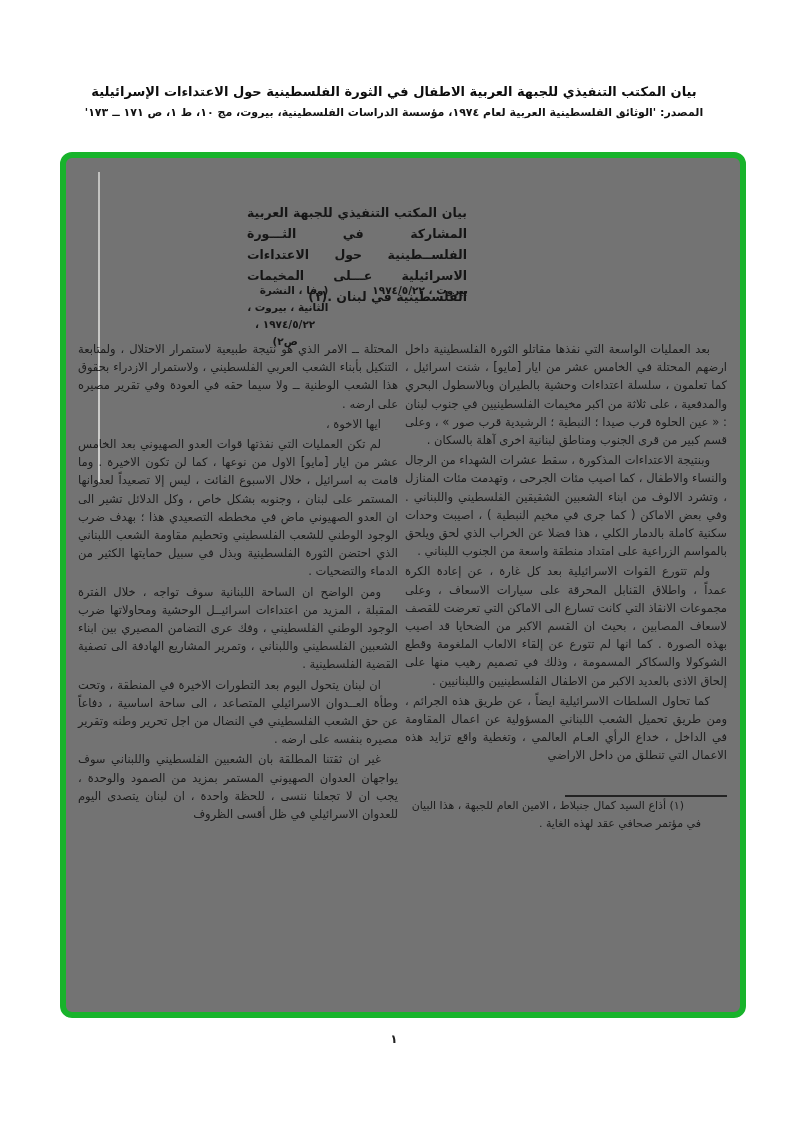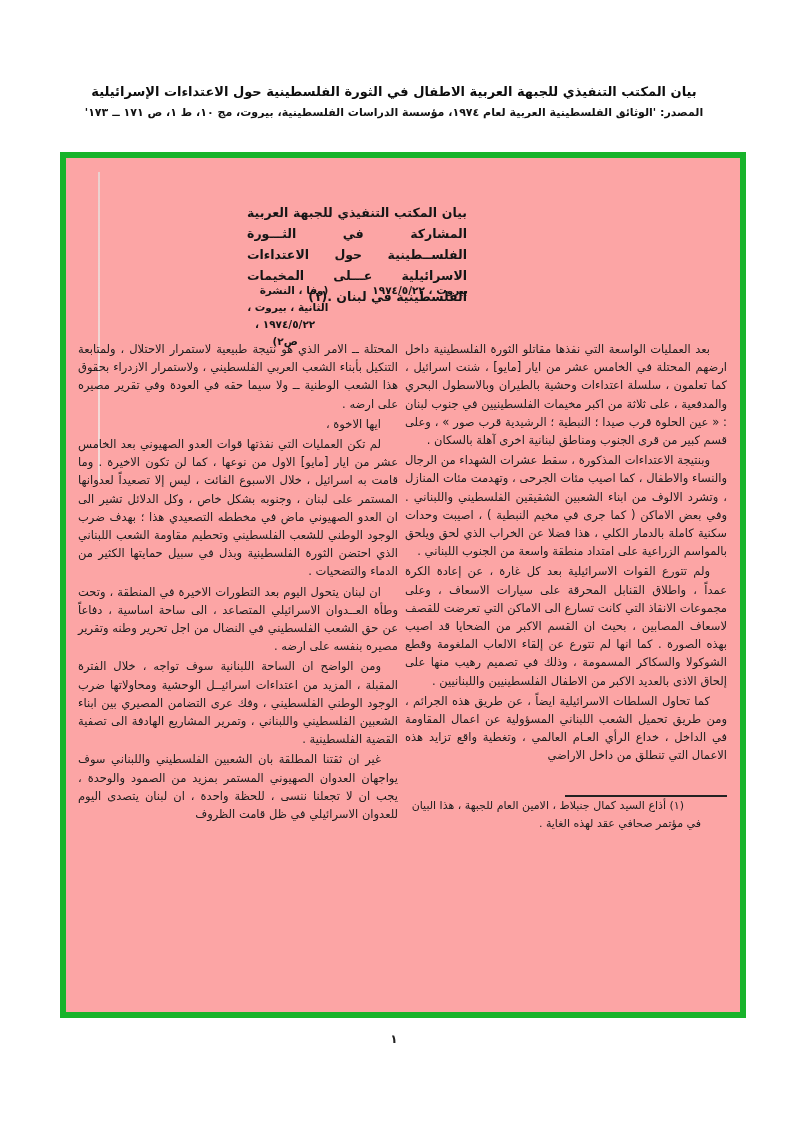--- a/index.html
+++ b/index.html
@@ -7,22 +7,22 @@
     width:788px;height:1134px;position:relative;overflow:hidden;
     background:#ffffff;color:#1b1b1b;
     font-family:"DejaVu Sans", sans-serif;
   }
   .top-header{position:absolute;left:0;right:0;top:84px;text-align:center;}
   .header-title{font-size:13px;font-weight:bold;color:#0d0d0d;}
   .header-source{font-size:11px;font-weight:bold;margin-top:7px;color:#111;}
 
   .doc-frame{
     position:absolute;left:60px;top:152px;width:686px;height:866px;
-    box-sizing:border-box;border:6px solid #18b32b;border-radius:0;
-    background:#fca5a5;overflow:hidden;
+    box-sizing:border-box;border:6px solid #18b32b;border-radius:12px;
+    background:#737373;overflow:hidden;
   }
   .scan-fold{position:absolute;left:32px;top:14px;width:2px;height:310px;
     background:linear-gradient(#e3e3e0,#f3f3f0);opacity:.7;}
 
   .doc-title{
     position:absolute;left:181px;top:44px;width:220px;
     font-weight:bold;font-size:12.5px;line-height:21px;color:#151515;
   }
   .doc-title-line{text-align:right;}
   .doc-title-line.j{text-align:justify;text-align-last:justify;}
@@ -91,19 +91,19 @@
     <div class="footnote">
       <div class="footnote-rule"></div>
       <p class="footnote-text">(١) أذاع السيد كمال جنبلاط ، الامين العام للجبهة ، هذا البيان في مؤتمر صحافي عقد لهذه الغاية .</p>
     </div>
   </div>
 
   <div class="col col-left" dir="rtl">
     <p class="no-indent">المحتلة ــ الامر الذي هو نتيجة طبيعية لاستمرار الاحتلال ، ولمتابعة التنكيل بأبناء الشعب العربي الفلسطيني ، ولاستمرار الازدراء بحقوق هذا الشعب الوطنية ــ ولا سيما حقه في العودة وفي تقرير مصيره على ارضه .</p>
     <p>ايها الاخوة ،</p>
     <p>لم تكن العمليات التي نفذتها قوات العدو الصهيوني بعد الخامس عشر من ايار [مايو] الاول من نوعها ، كما لن تكون الاخيرة . وما قامت به اسرائيل ، خلال الاسبوع الفائت ، ليس إلا تصعيداً لعدوانها المستمر على لبنان ، وجنوبه بشكل خاص ، وكل الدلائل تشير الى ان العدو الصهيوني ماض في مخططه التصعيدي هذا ؛ بهدف ضرب الوجود الوطني للشعب الفلسطيني وتحطيم مقاومة الشعب اللبناني الذي احتضن الثورة الفلسطينية وبذل في سبيل حمايتها الكثير من الدماء والتضحيات .</p>
+    <p>ومن الواضح ان الساحة اللبنانية سوف تواجه ، خلال الفترة المقبلة ، المزيد من اعتداءات اسرائيــل الوحشية ومحاولاتها ضرب الوجود الوطني الفلسطيني ، وفك عرى التضامن المصيري بين ابناء الشعبين الفلسطيني واللبناني ، وتمرير المشاريع الهادفة الى تصفية القضية الفلسطينية .</p>
     <p>ان لبنان يتحول اليوم بعد التطورات الاخيرة في المنطقة ، وتحت وطأة العــدوان الاسرائيلي المتصاعد ، الى ساحة اساسية ، دفاعاً عن حق الشعب الفلسطيني في النضال من اجل تحرير وطنه وتقرير مصيره بنفسه على ارضه .</p>
-    <p>ومن الواضح ان الساحة اللبنانية سوف تواجه ، خلال الفترة المقبلة ، المزيد من اعتداءات اسرائيــل الوحشية ومحاولاتها ضرب الوجود الوطني الفلسطيني ، وفك عرى التضامن المصيري بين ابناء الشعبين الفلسطيني واللبناني ، وتمرير المشاريع الهادفة الى تصفية القضية الفلسطينية .</p>
-    <p>غير ان ثقتنا المطلقة بان الشعبين الفلسطيني واللبناني سوف يواجهان العدوان الصهيوني المستمر بمزيد من الصمود والوحدة ، يجب ان لا تجعلنا ننسى ، للحظة واحدة ، ان لبنان يتصدى اليوم للعدوان الاسرائيلي في ظل قامت الظروف</p>
+    <p>غير ان ثقتنا المطلقة بان الشعبين الفلسطيني واللبناني سوف يواجهان العدوان الصهيوني المستمر بمزيد من الصمود والوحدة ، يجب ان لا تجعلنا ننسى ، للحظة واحدة ، ان لبنان يتصدى اليوم للعدوان الاسرائيلي في ظل أقسى الظروف</p>
   </div>
 </div>
 
 <div class="page-number">١</div>
 
 </body></html>

